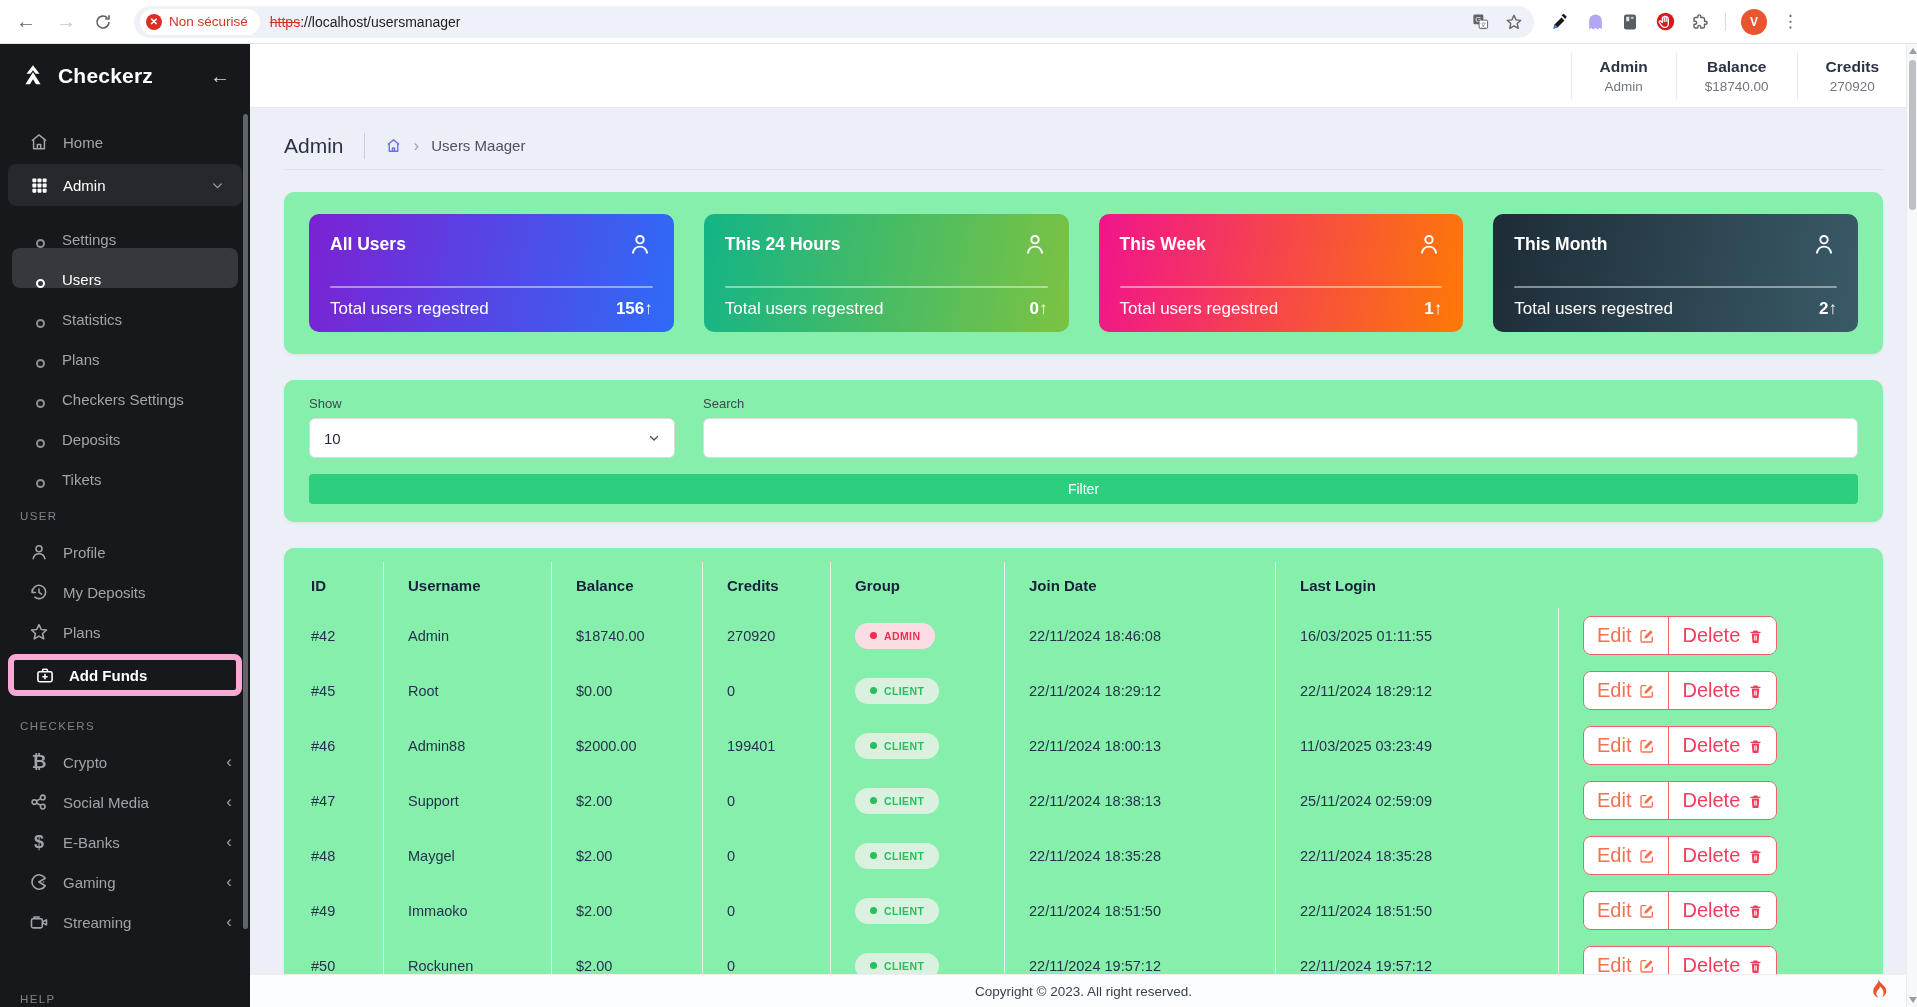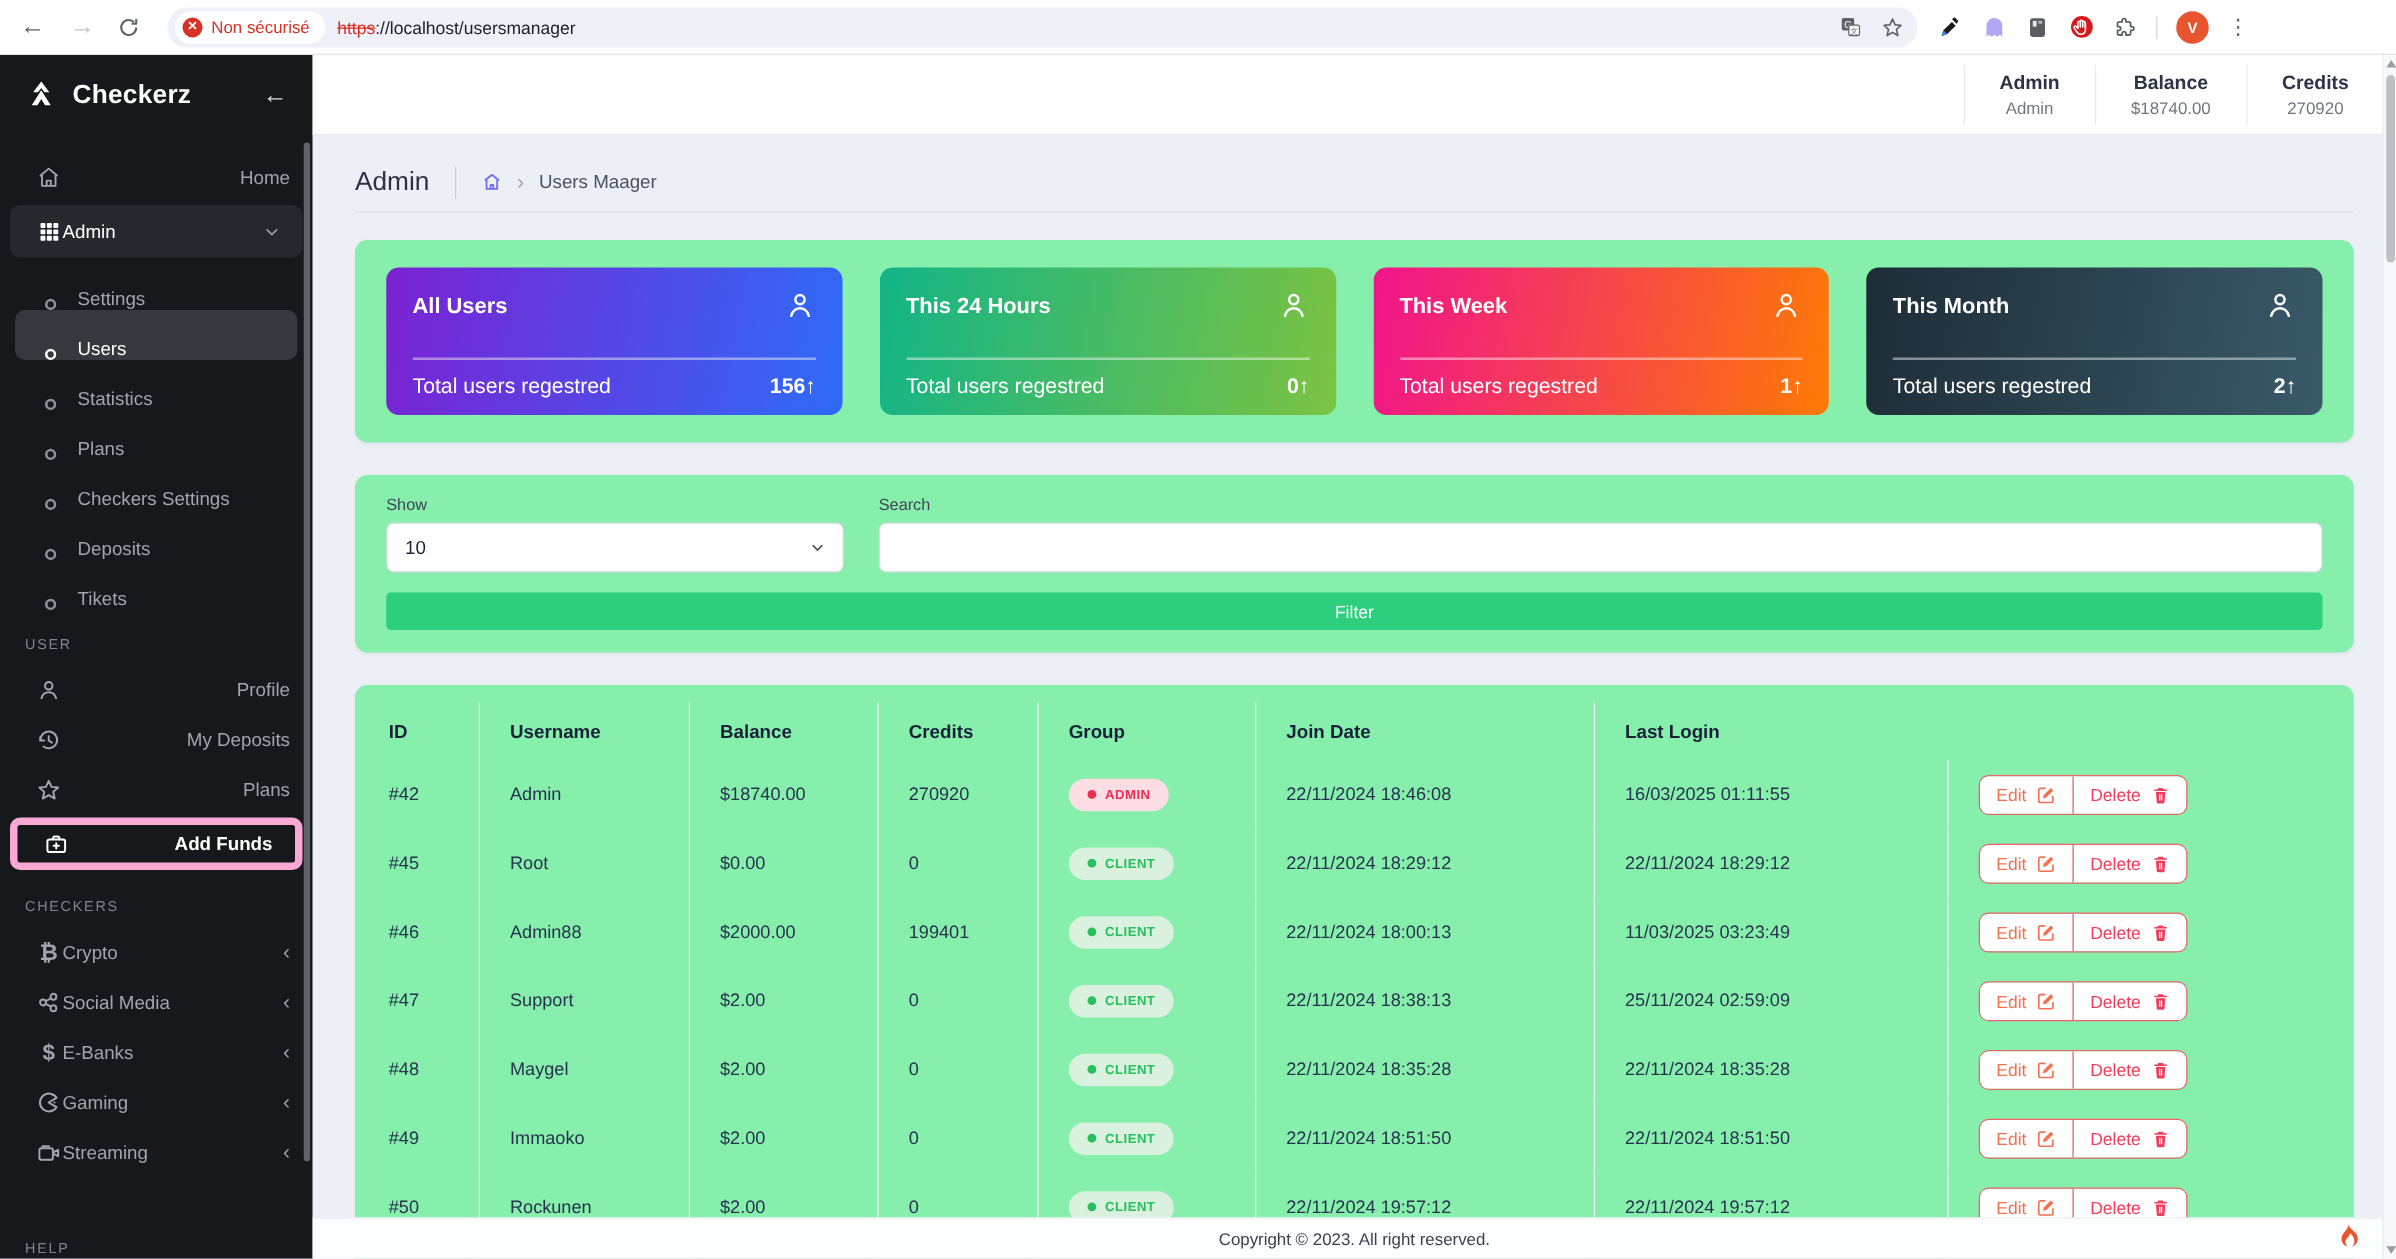--- a/index.html
+++ b/index.html
@@ -31,22 +31,22 @@
   
   .app { display:flex; height:963px; position:relative; }
 
   
   .sidebar { width:250px; background:#16181b; color:#a0a5ab; display:flex; flex-direction:column;
              position:relative; flex-shrink:0; }
   .logo-row { height:64px; display:flex; align-items:center; padding:0 20px; gap:12px; }
   .brand { color:#ffffff; font-size:21px; font-weight:bold; letter-spacing:.2px; }
   .collapse { margin-left:auto; color:#d6d9dd; font-size:20px; cursor:pointer; }
   .nav { flex:1; padding-top:14px; overflow:hidden; }
-  .s-item { height:40px; display:flex; align-items:center; padding:0 18px 0 28px; 
-            font-size:15px; cursor:pointer;justify-content:space-between; }
+  .s-item { height:40px; display:flex; align-items:center; padding:0 18px 0 28px; gap:13px;
+            font-size:15px; cursor:pointer; }
   .s-item .icn { width:22px; display:flex; justify-content:center; color:#a0a5ab; }
   .s-item.active-parent { background:#25282d; margin:2px 8px; border-radius:8px; color:#fff;
                           padding-left:20px; height:42px; }
   .s-item.active-parent .icn { color:#fff; }
   .s-sub { height:40px; display:flex; align-items:flex-end; padding-left:36px; gap:17px;
            font-size:15px; cursor:pointer; }
   .bullet { width:9px; height:9px; border:2px solid #8d9298; border-radius:50%; flex-shrink:0; }
   .s-sub.selected { background:#35383d; margin:0 12px; border-radius:8px; color:#fff;
                     padding-left:24px; }
   .s-sub.selected .bullet { border-color:#fff; }
@@ -106,21 +106,21 @@
   .tgrid { display:grid; grid-template-columns:74px 168px 151px 128px 174px 271px 283px 1fr; }
   .tcell { padding:0 0 0 24px; display:flex; align-items:center; border-left:1px solid #eaecf2; }
   .tcell.first { border-left:none; padding-left:2px; }
   .thead .tcell { height:46px; font-size:15px; font-weight:bold; color:#17223a; }
   .trow .tcell { height:55px; font-size:14.5px; color:#26324d; }
   .badge { display:inline-flex; align-items:center; gap:7px; padding:7px 15px; border-radius:16px;
            font-size:10.5px; font-weight:bold; letter-spacing:.4px; }
   .badge .dot { width:7px; height:7px; border-radius:50%; background:currentColor; }
   .toolgroup { display:inline-flex; border:1px solid #f2606b; border-radius:8px; overflow:hidden; }
   .tool-btn { display:inline-flex; align-items:center; gap:8px; padding:7px 13px; background:#fff;
-              border:none; font-size:14px; cursor:pointer; font-family:inherit; }
+              border:none; font-size:20px; cursor:pointer; font-family:inherit; }
   .tool-btn.edit { color:#f37050; }
   .tool-btn.del { color:#f23c5c; border-left:1px solid #f2606b; }
 
   .footer { position:absolute; left:0; right:0; bottom:0; height:33px; background:#fcfdfe;
             border-top:1px solid #ededf2; display:flex; align-items:center; justify-content:center;
             font-size:13.5px; color:#3a4150; z-index:5; }
   .flame { position:absolute; right:28px; bottom:5px; }
 
   
   .pg-scroll { position:absolute; right:0; top:44px; width:11px; height:963px; background:#f7f8f9;

